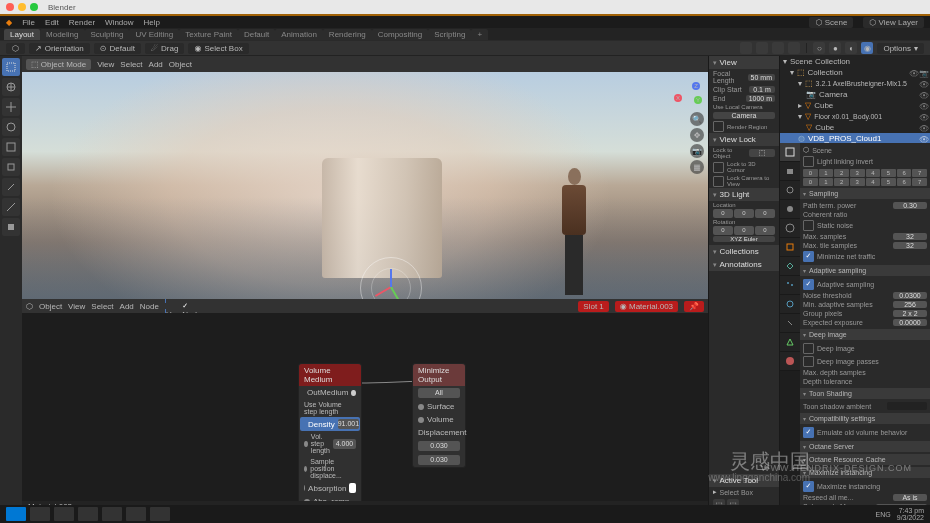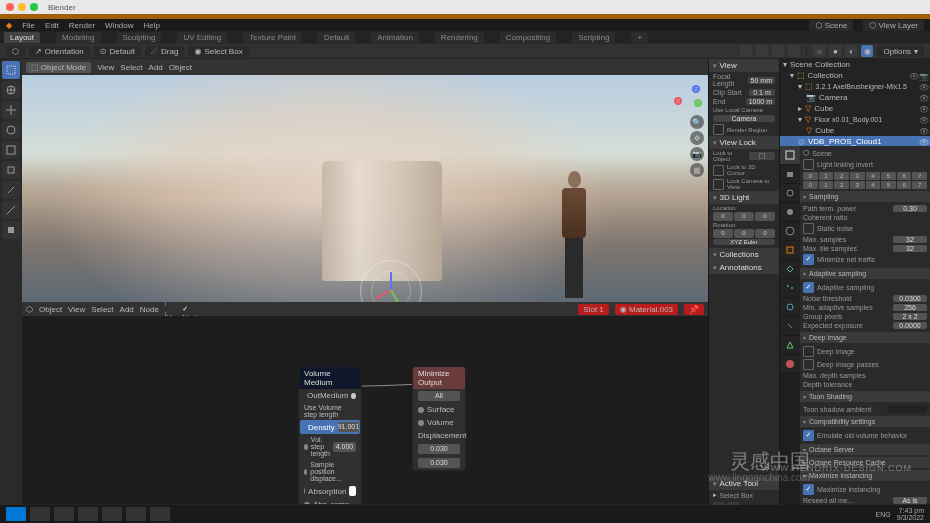--- a/index.html
+++ b/index.html
@@ -1,21 +1,21 @@
 <!DOCTYPE html>
 <html><head>
 <meta charset="utf-8">
 <style>
   html,body{margin:0;padding:0;width:930px;height:523px;background:#1b1b1b;font-family:-apple-system,BlinkMacSystemFont,"Segoe UI",sans-serif;font-size:8px;color:#b8b8b8;overflow:hidden}
-  .titlebar{height:14px;background:#e8e8e8;display:flex;align-items:center;padding:0 6px;gap:4px;border-bottom:5px solid #a16207}
+  .titlebar{height:14px;background:#e8e8e8;display:flex;align-items:center;padding:0 6px;gap:4px;border-bottom:2px solid #a16207}
   .mac-btn{width:8px;height:8px;border-radius:50%}
   .mac-red{background:#ff5f56}.mac-yellow{background:#ffbd2e}.mac-green{background:#27c93f}
   .menubar{height:12px;background:#1b1b1b;display:flex;align-items:center;padding:0 6px;gap:10px;font-size:8px;color:#aaa}
   .menubar span{cursor:default}
-  .tabbar{height:12px;background:#232323;display:flex;align-items:center;padding:0 4px;gap:16px;font-size:8px;border-bottom:1px solid #2a2a2a}
+  .tabbar{height:12px;background:#232323;display:flex;align-items:center;padding:0 4px;gap:0;font-size:8px;border-bottom:1px solid #2a2a2a}
   .tab{padding:1px 6px;background:#2c2c2c;border-radius:2px 2px 0 0;color:#888}
   .tab.active{background:#424242;color:#ddd}
   .toolbar{height:14px;background:#323232;display:flex;align-items:center;padding:0 6px;gap:4px;font-size:8px;border-bottom:1px solid #222}
   .toolbar .drop{background:#2a2a2a;padding:1px 6px;border-radius:2px;display:flex;align-items:center;gap:3px}
   .toolbar .sep{width:1px;height:10px;background:#222;margin:0 2px}
   .icon-btn{width:12px;height:12px;background:#3a3a3a;border-radius:2px;display:flex;align-items:center;justify-content:center}
 
   .main-layout{display:flex;height:calc(100% - 66px)}
   .left-toolbar{width:22px;background:#2a2a2a;display:flex;flex-direction:column;align-items:center;padding-top:2px;gap:2px}
   .tool{width:18px;height:18px;background:#333;border-radius:2px;display:flex;align-items:center;justify-content:center}
@@ -43,21 +43,21 @@
   .info-text{position:absolute;left:6px;top:4px;font-size:8px;color:#ddd;text-shadow:0 0 2px #000}
   .vp-overlay{position:absolute;right:4px;top:40px;display:flex;flex-direction:column;gap:2px}
   .vp-overlay .ob{width:14px;height:14px;background:rgba(50,50,50,0.6);border-radius:50%;display:flex;align-items:center;justify-content:center}
 
   .vp-footer{height:14px;background:#323232;display:flex;align-items:center;padding:0 4px;font-size:8px;gap:6px}
   .vp-footer .chip{background:#b91c1c;padding:1px 5px;border-radius:2px}
 
   .node-editor{flex:1;background:#1d1d1d;position:relative;overflow:hidden}
   .node{position:absolute;background:#303030;border:1px solid #222;border-radius:3px;font-size:8px}
   .node-head{padding:2px 5px;border-radius:3px 3px 0 0;font-weight:500}
-  .green-head{background:#0f172a;color:#ddd}
+  .green-head{background:#7f1d1d;color:#ddd}
   .maroon-head{background:#6b3a3a;color:#ddd}
   .node-row{padding:2px 5px;display:flex;align-items:center;gap:3px;color:#bbb}
   .node-row .dot{width:6px;height:6px;border-radius:50%;background:#888}
   .node-row .dotg{background:#ccc}
   .node-row .spacer{flex:1}
   .node-row.sel{background:#4772b3;color:#fff;margin:0 1px;border-radius:2px}
   .slider{background:#545454;height:10px;width:36px;border-radius:2px;text-align:center;line-height:10px;font-size:7px;color:#ddd}
   .slider.wide{width:44px}
   .checkbox{width:9px;height:9px;border:1px solid #666;border-radius:1px;background:#2a2a2a}
   .checkbox.on{background:#4772b3;border-color:#4772b3}

